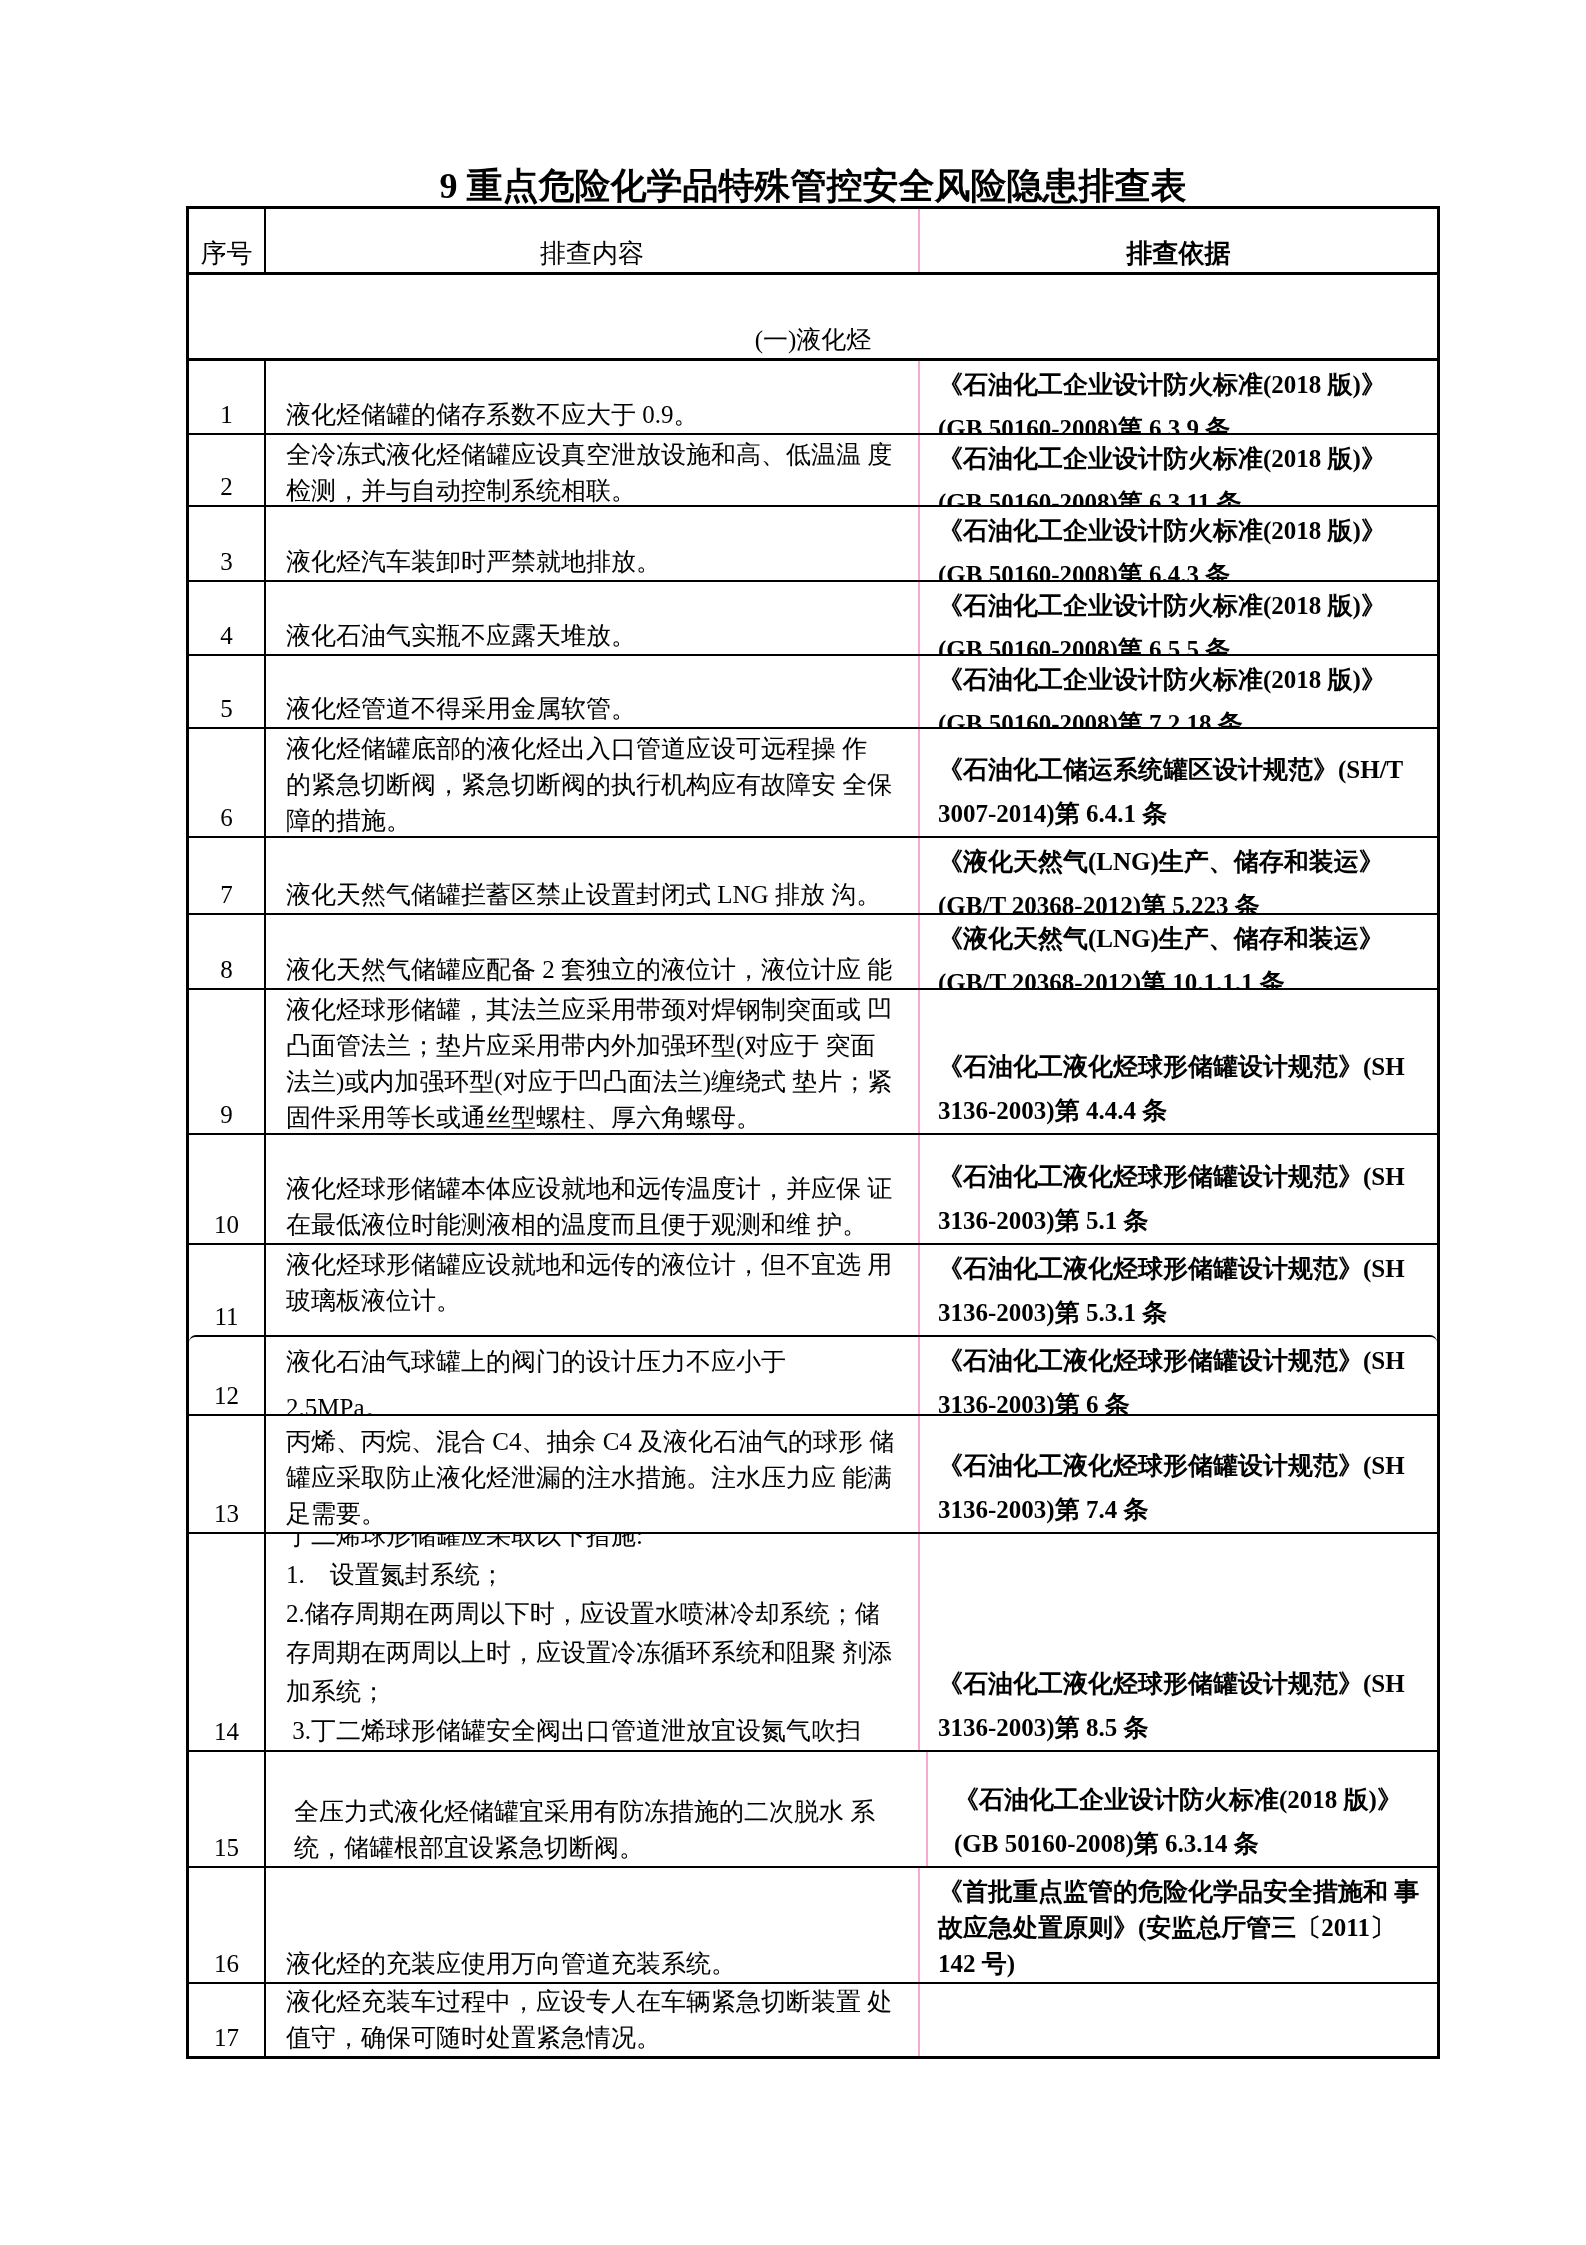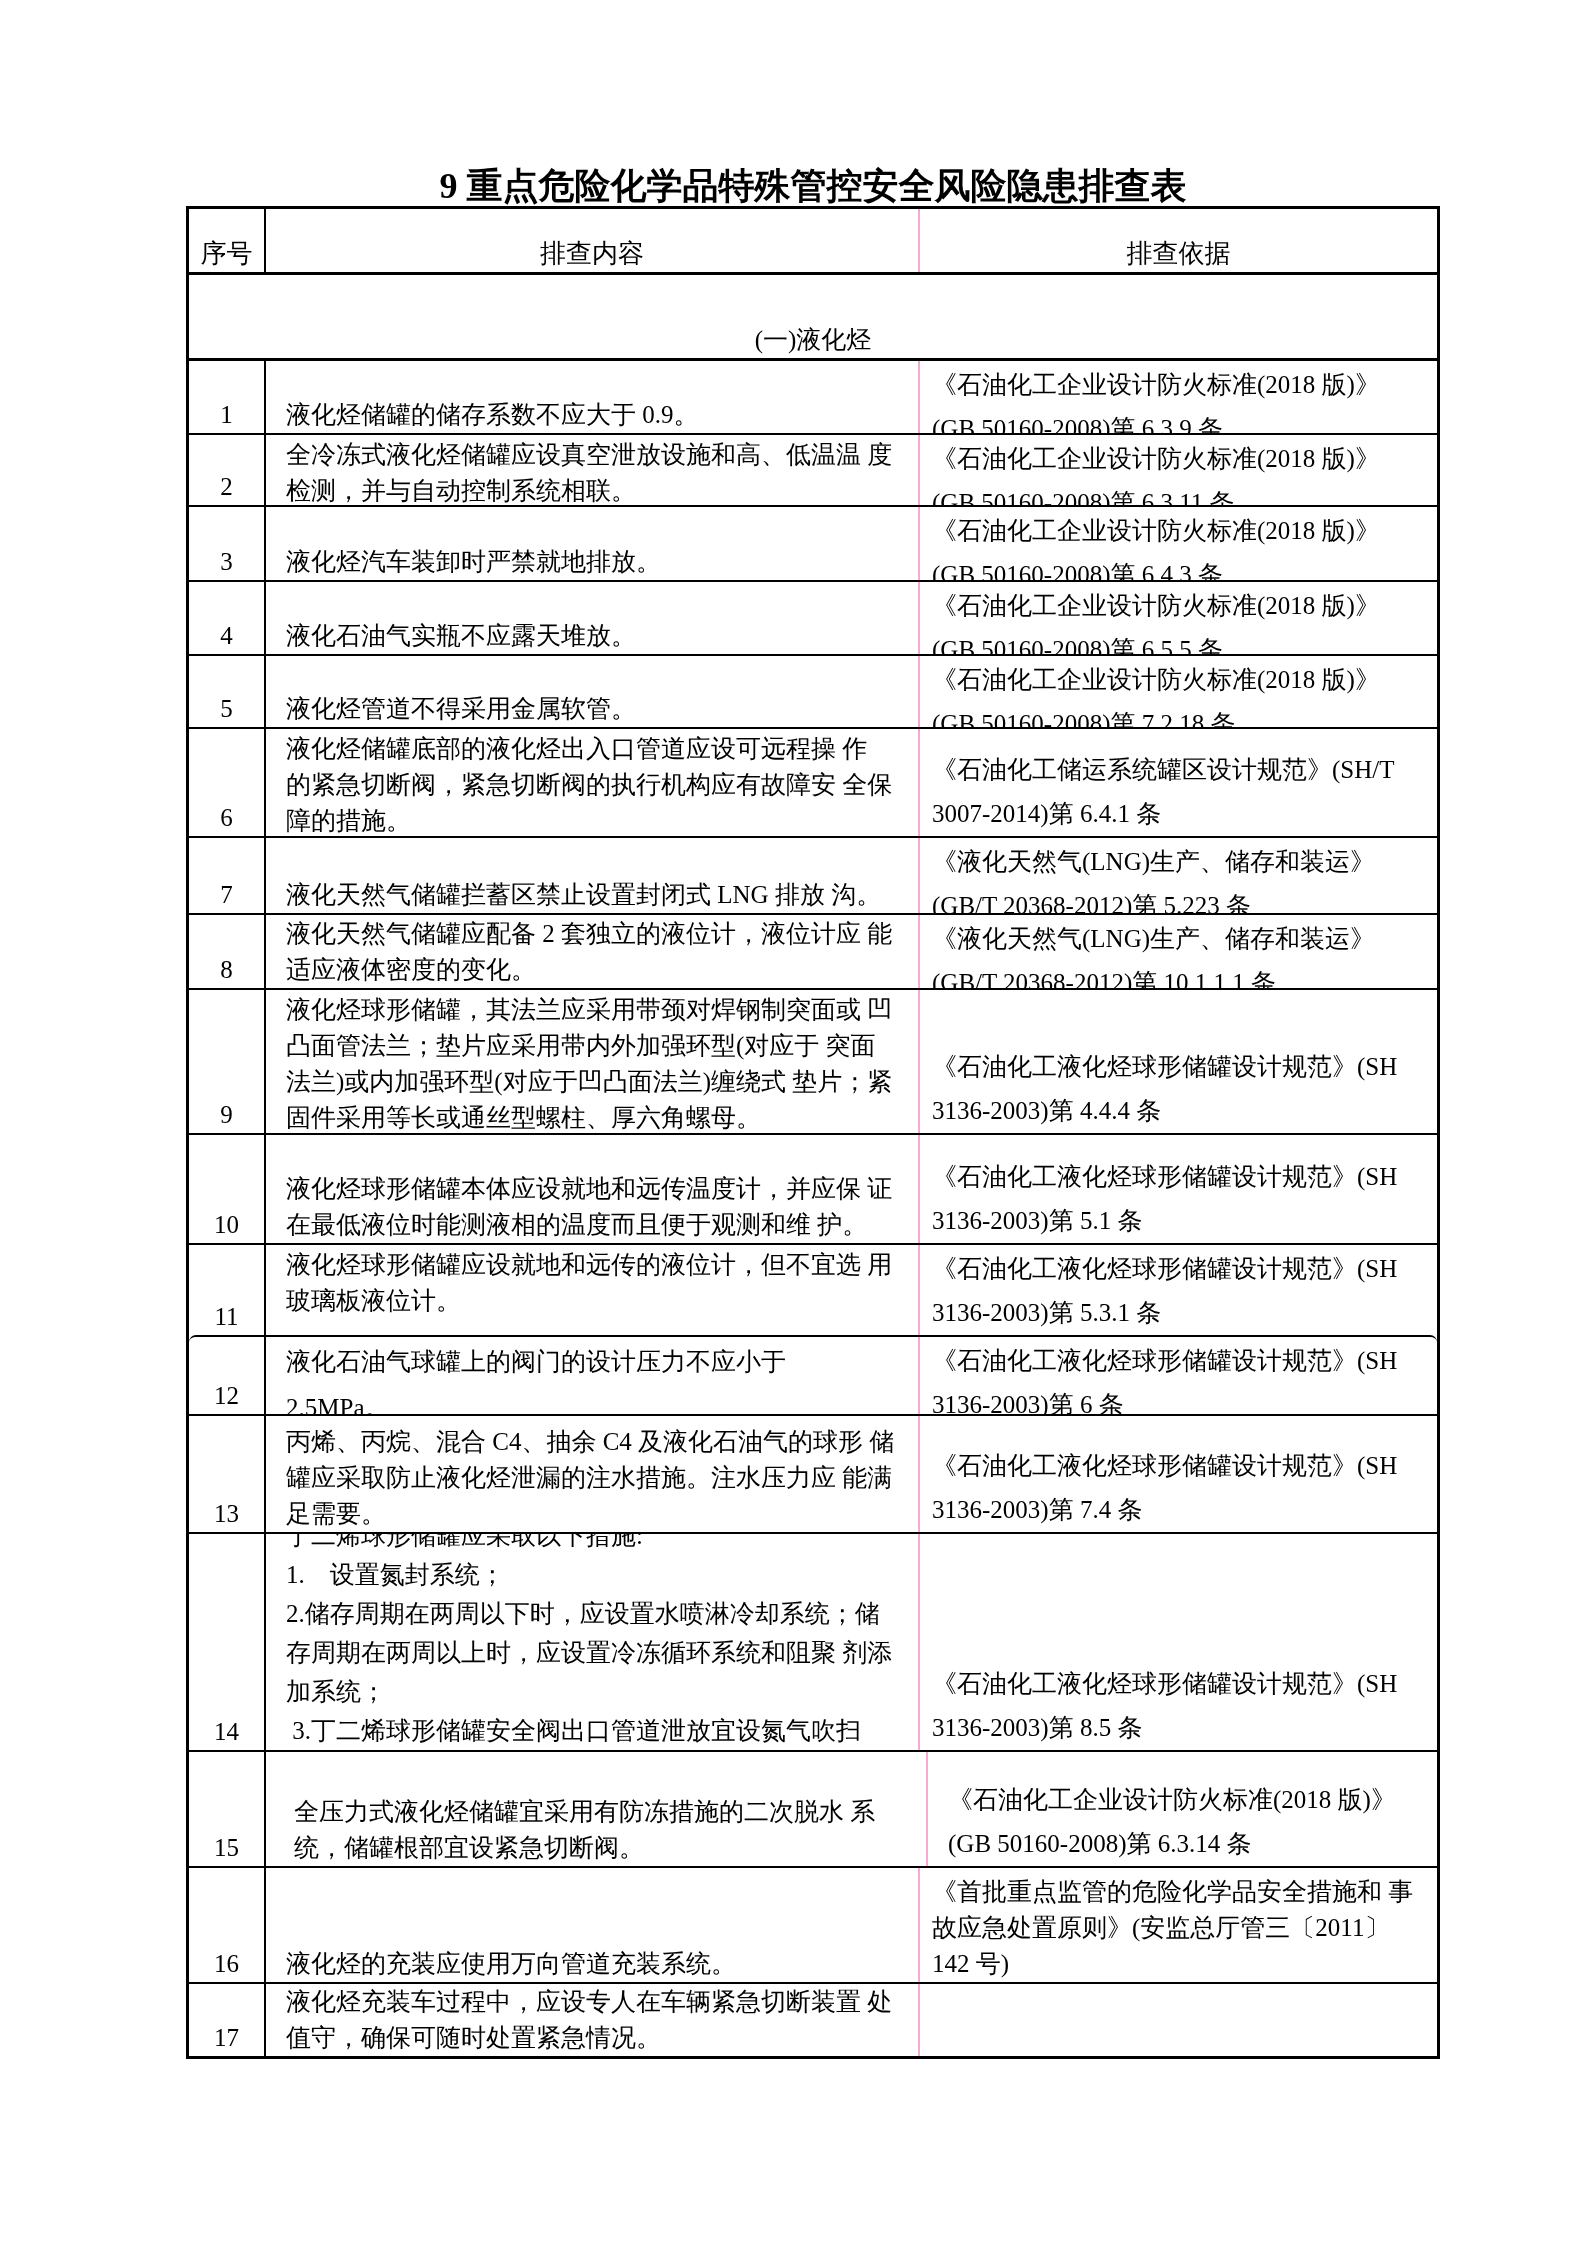--- a/index.html
+++ b/index.html
@@ -19,21 +19,21 @@
   .header-row{height:63px;border-top:none;}
   .section-row{height:86px;border-top:3px solid #000;}
   .row[data-idx="0"]{border-top:3px solid #000;}
   .cell{
     display:flex;align-items:flex-end;overflow:hidden;box-sizing:border-box;
     font-size:25px;
   }
   .inner{width:100%;}
   .cell.no{width:77px;border-right:2px solid #000;justify-content:center;text-align:center;}
   .cell.content{width:654px;border-right:2px solid #f9a8d4;padding:0 20px;}
-  .cell.basis{flex:1;padding:0 12px;}
+  .cell.basis{flex:1;padding:0 18px;font-weight:bold;}
   .cell.full{width:100%;justify-content:center;text-align:center;margin-top:48px;}
   .line{white-space:pre;}
   .no .line{height:36px;line-height:36px;}
   .content .line{height:36px;line-height:36px;}
   .basis .line{height:44px;line-height:44px;}
   .header-row .cell{font-size:26px;}
   .header-row .line, .section-row .line{height:36px;line-height:36px;}
   
   .row[data-idx="11"] .content .line{height:46px;line-height:46px;}
   .row[data-idx="13"] .content .line{height:39px;line-height:39px;}
@@ -205,21 +205,20 @@
       </div>
       <div class="row data-row" data-idx="7" style="height: 75px;">
         <div class="cell no">
           <div class="inner">
             <div class="line">8</div>
           </div>
         </div>
         <div class="cell content">
           <div class="inner">
             <div class="line">液化天然气储罐应配备 2 套独立的液位计，液位计应 能</div>
-            <div class="line">适应液体密度的变化。</div>
           </div>
         </div>
         <div class="cell basis" style="align-items: flex-start;">
           <div class="inner" style="margin-top: 2px;">
             <div class="line">《液化天然气(LNG)生产、储存和装运》</div>
             <div class="line">(GB/T 20368-2012)第 10.1.1.1 条</div>
           </div>
         </div>
       </div>
       <div class="row data-row" data-idx="8" style="height: 145px;">

